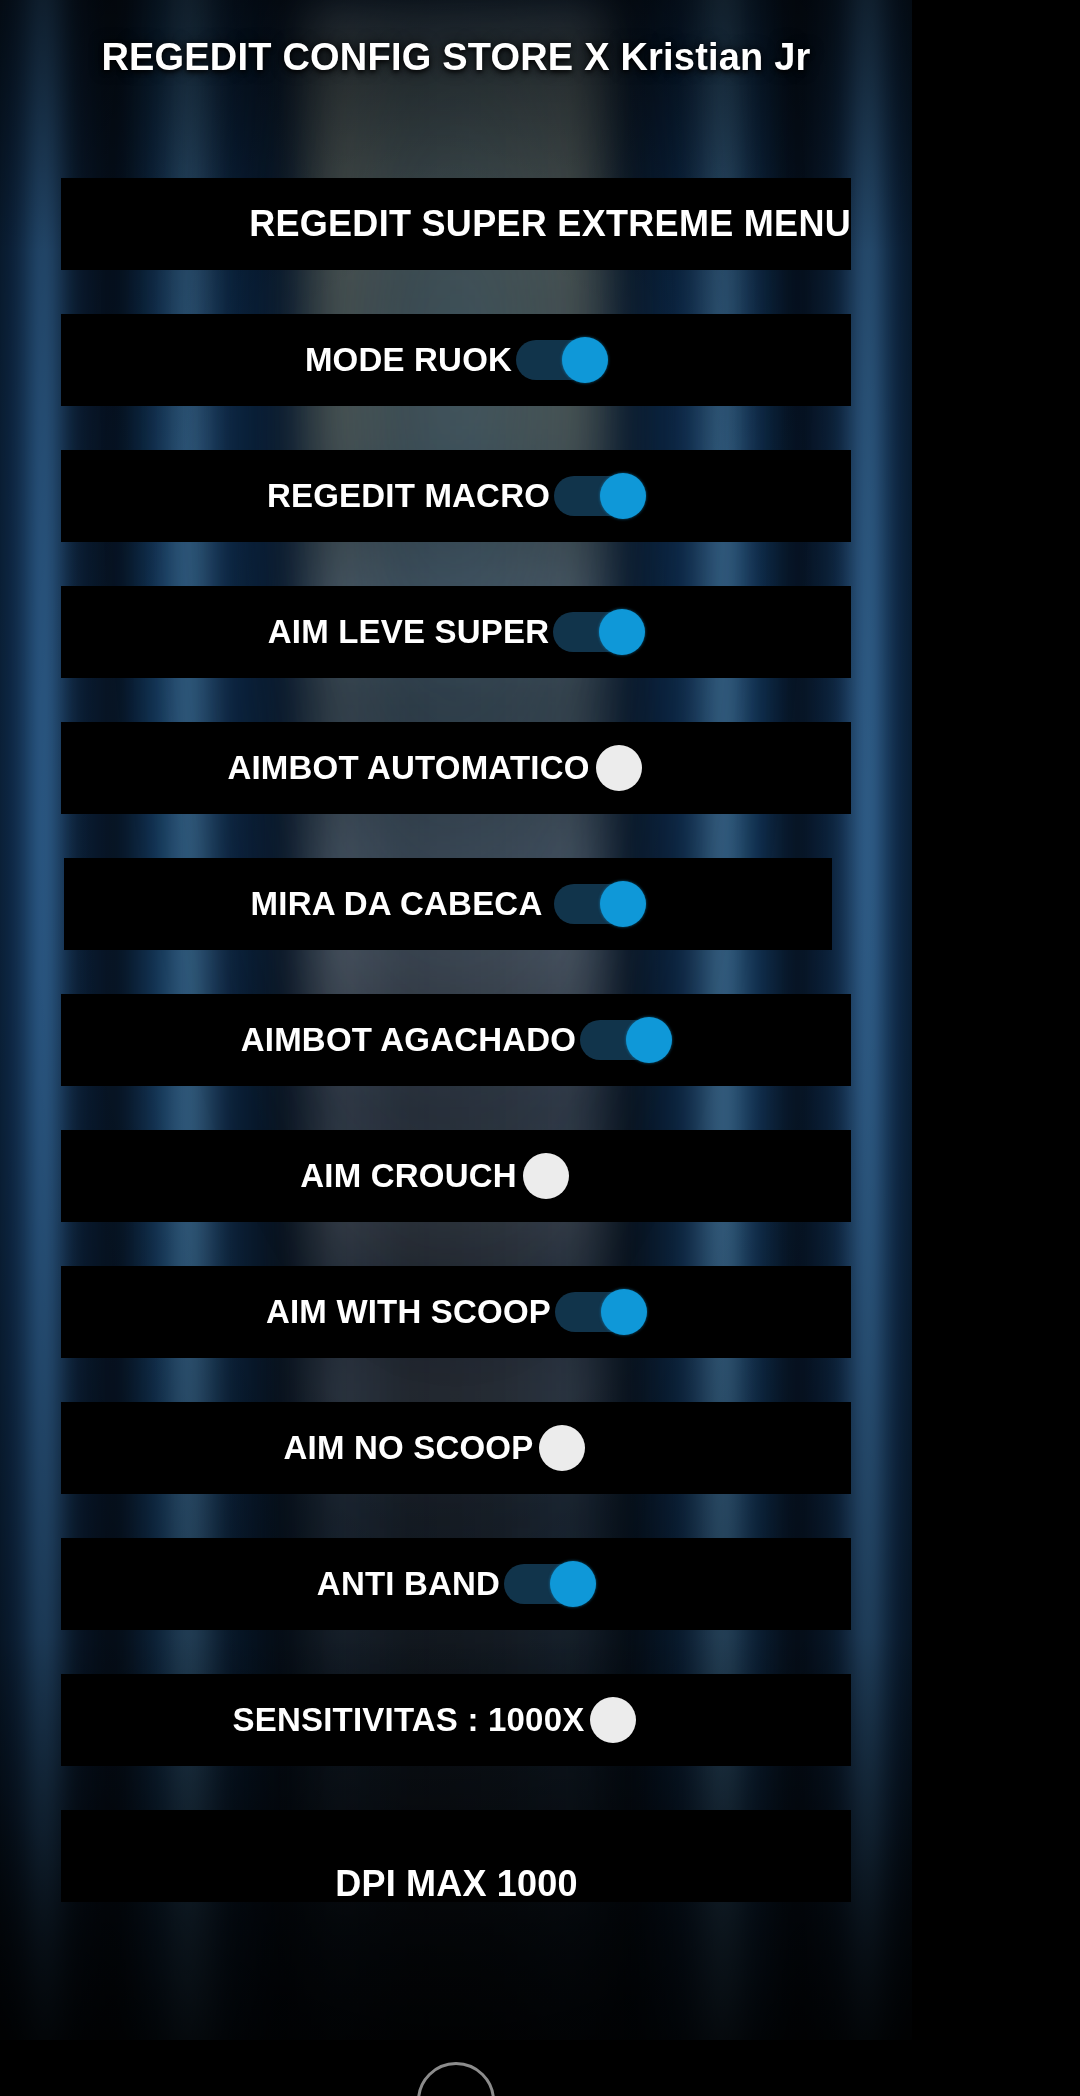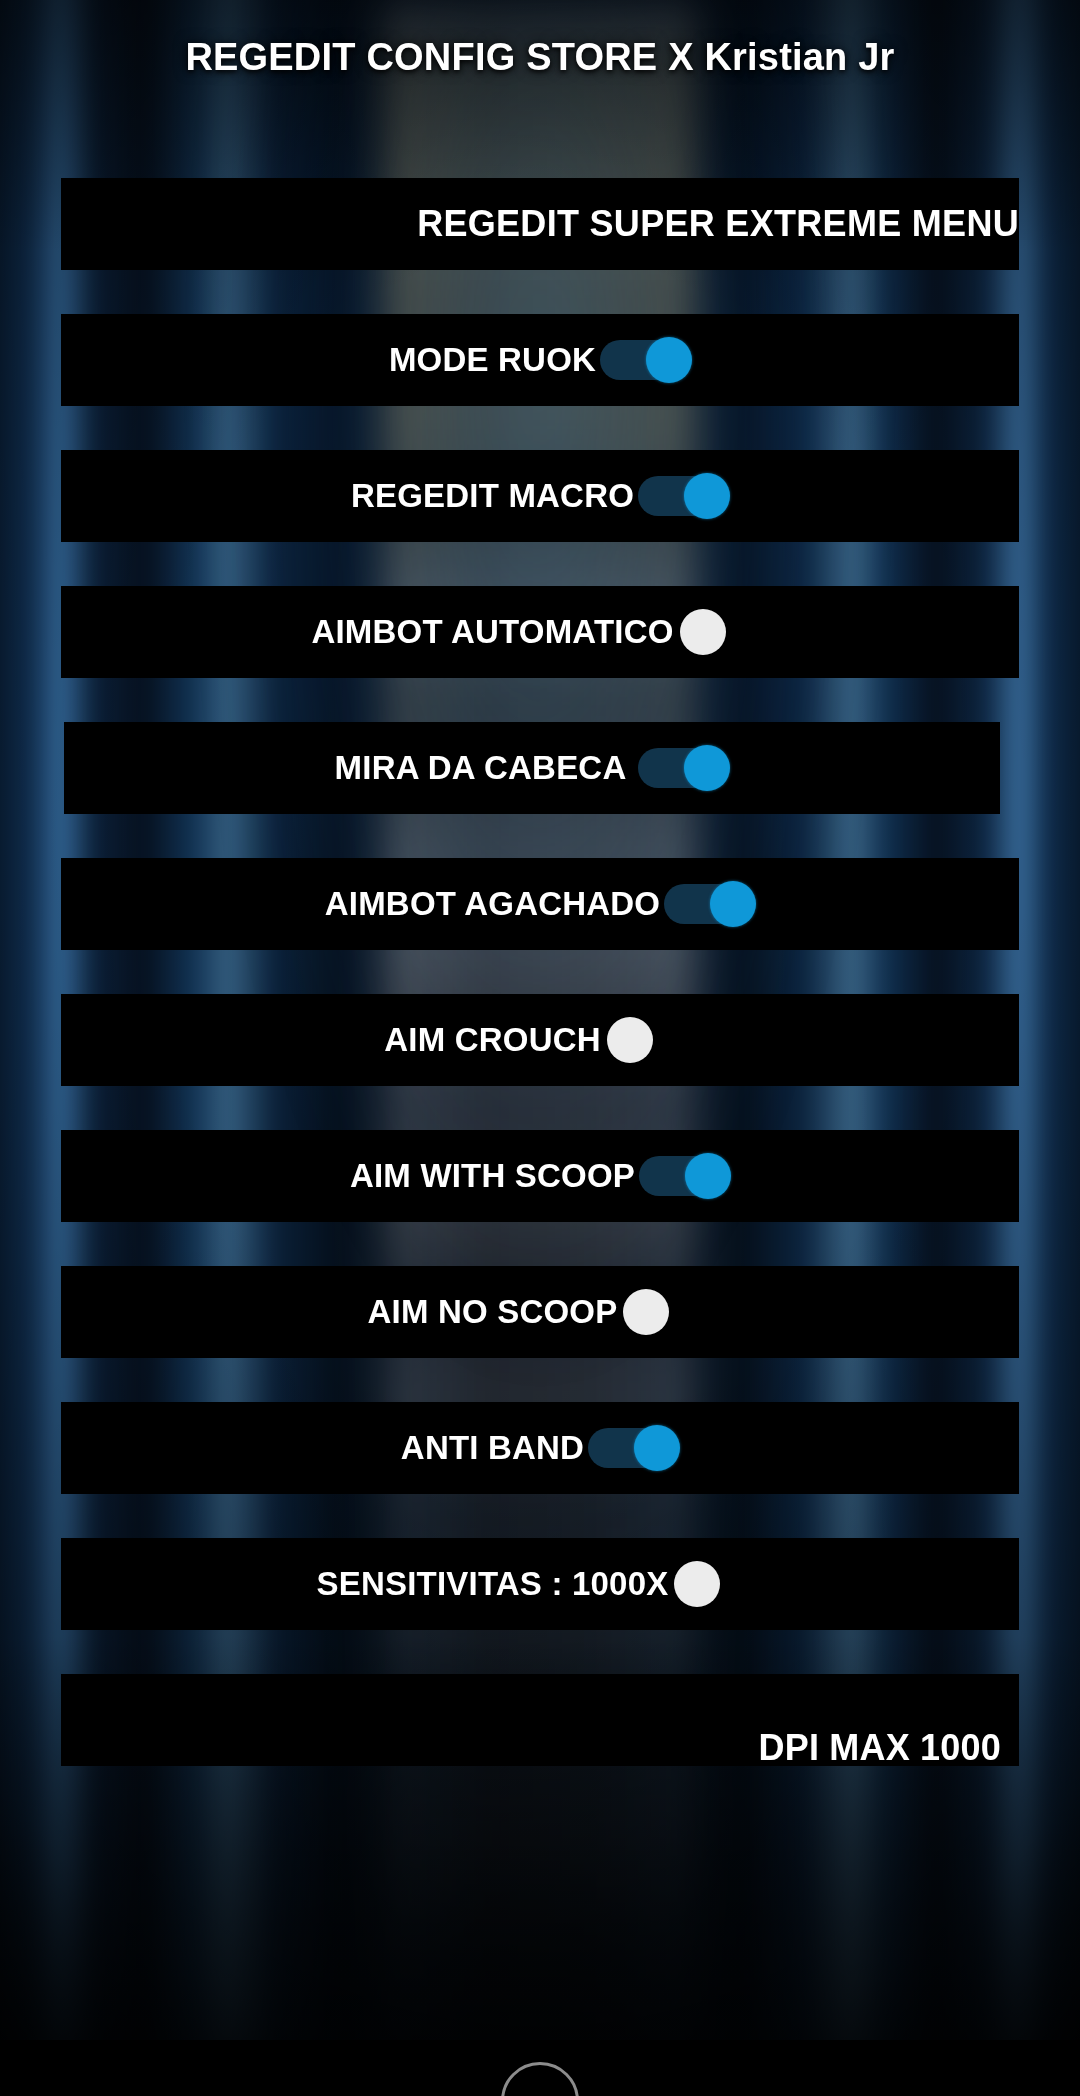--- a/index.html
+++ b/index.html
@@ -6,21 +6,21 @@
   * { margin:0; padding:0; box-sizing:border-box; }
   html, body {
     width:1080px; height:2096px;
     background:#000;
     font-family:"Liberation Sans", sans-serif;
     overflow:hidden;
   }
 
   #screen {
     position:relative;
-    width:1080px; height:2096px;
+    width:912px; height:2096px;
     background:#02060c;
     overflow:hidden;
   }
 
   
   #wallpaper {
     position:absolute; inset:0;
     overflow:hidden;
     z-index:0;
   }
@@ -196,21 +196,21 @@
     background:#0f98d8;
     box-shadow:0 0 3px rgba(15,152,216,.65);
   }
   .toggle.off .thumb {
     left:6px;
     background:#ececec;
   }
 
   
   .row.clipped {
-    justify-content:flex-end;
+    justify-content:center;
     overflow:hidden;
   }
   .row.clipped .row-label {
     font-size:36px;
     transform:translateY(28px);
   }
 
   
   .nav-bar {
     position:absolute;
@@ -259,20 +259,27 @@
           </div>
         </div>
         <div class="row">
           <span class="row-label">REGEDIT MACRO</span>
           <div class="toggle on">
             <div class="track"></div>
             <div class="thumb"></div>
           </div>
         </div>
         <div class="row">
+          <span class="row-label">AIM LEVE SUPER</span>
+          <div class="toggle on">
+            <div class="track"></div>
+            <div class="thumb"></div>
+          </div>
+        </div>
+        <div class="row">
           <span class="row-label">AIMBOT AUTOMATICO</span>
           <div class="toggle off">
             <div class="track"></div>
             <div class="thumb"></div>
           </div>
         </div>
         <div class="row inset">
           <span class="row-label">MIRA DA CABECA</span>
           <div class="toggle on">
             <div class="track"></div>

